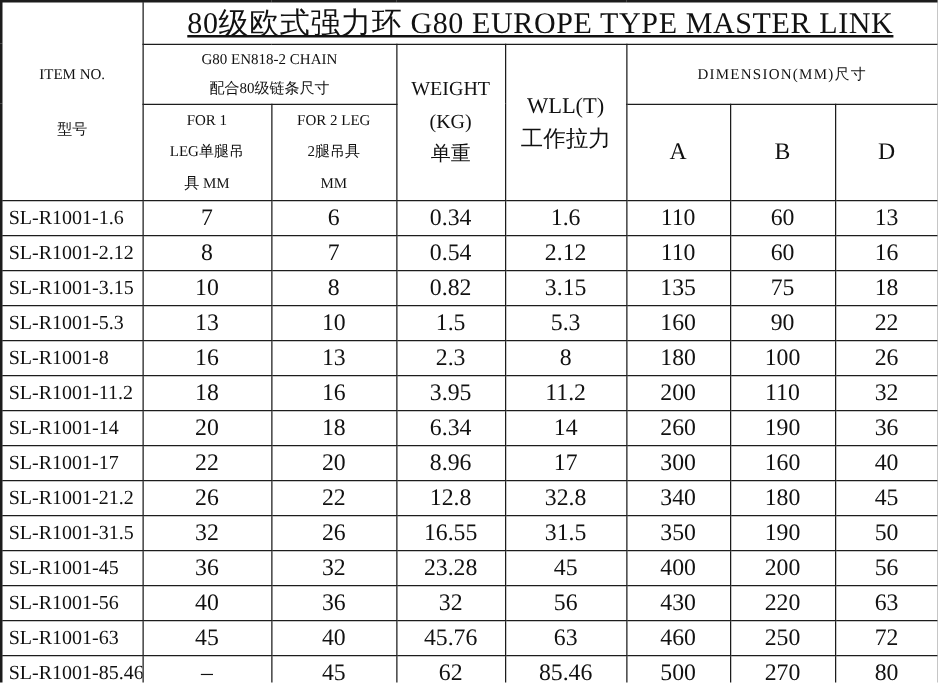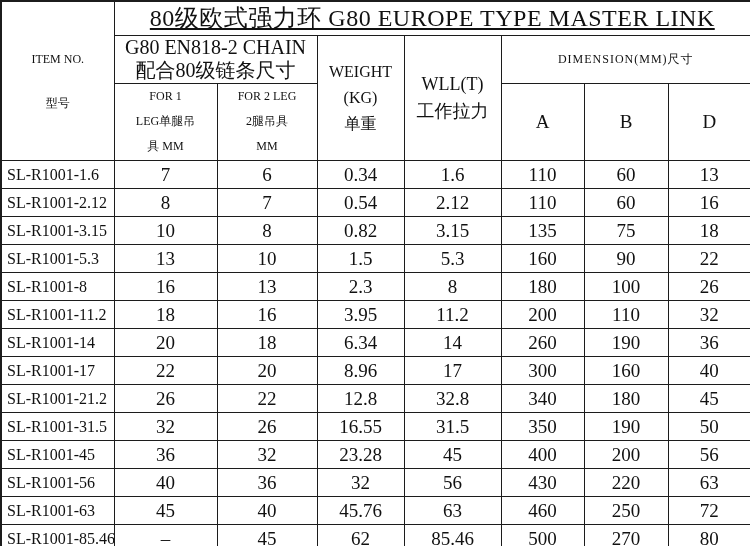--- a/index.html
+++ b/index.html
@@ -39,21 +39,21 @@
     letter-spacing: 0.5px;
     white-space: nowrap;
     text-decoration: underline;
   }
   .item-header {
     font-size: 12px;
     white-space: pre-line;
     line-height: 44px;
   }
   .chain-header {
-    font-size: 20px;
+    font-size: 12px;
     white-space: pre-line;
     line-height: 23px;
   }
   .leg-header {
     font-size: 12px;
     white-space: pre-line;
     line-height: 25px;
   }
   .weight-header {
     font-size: 16px;

